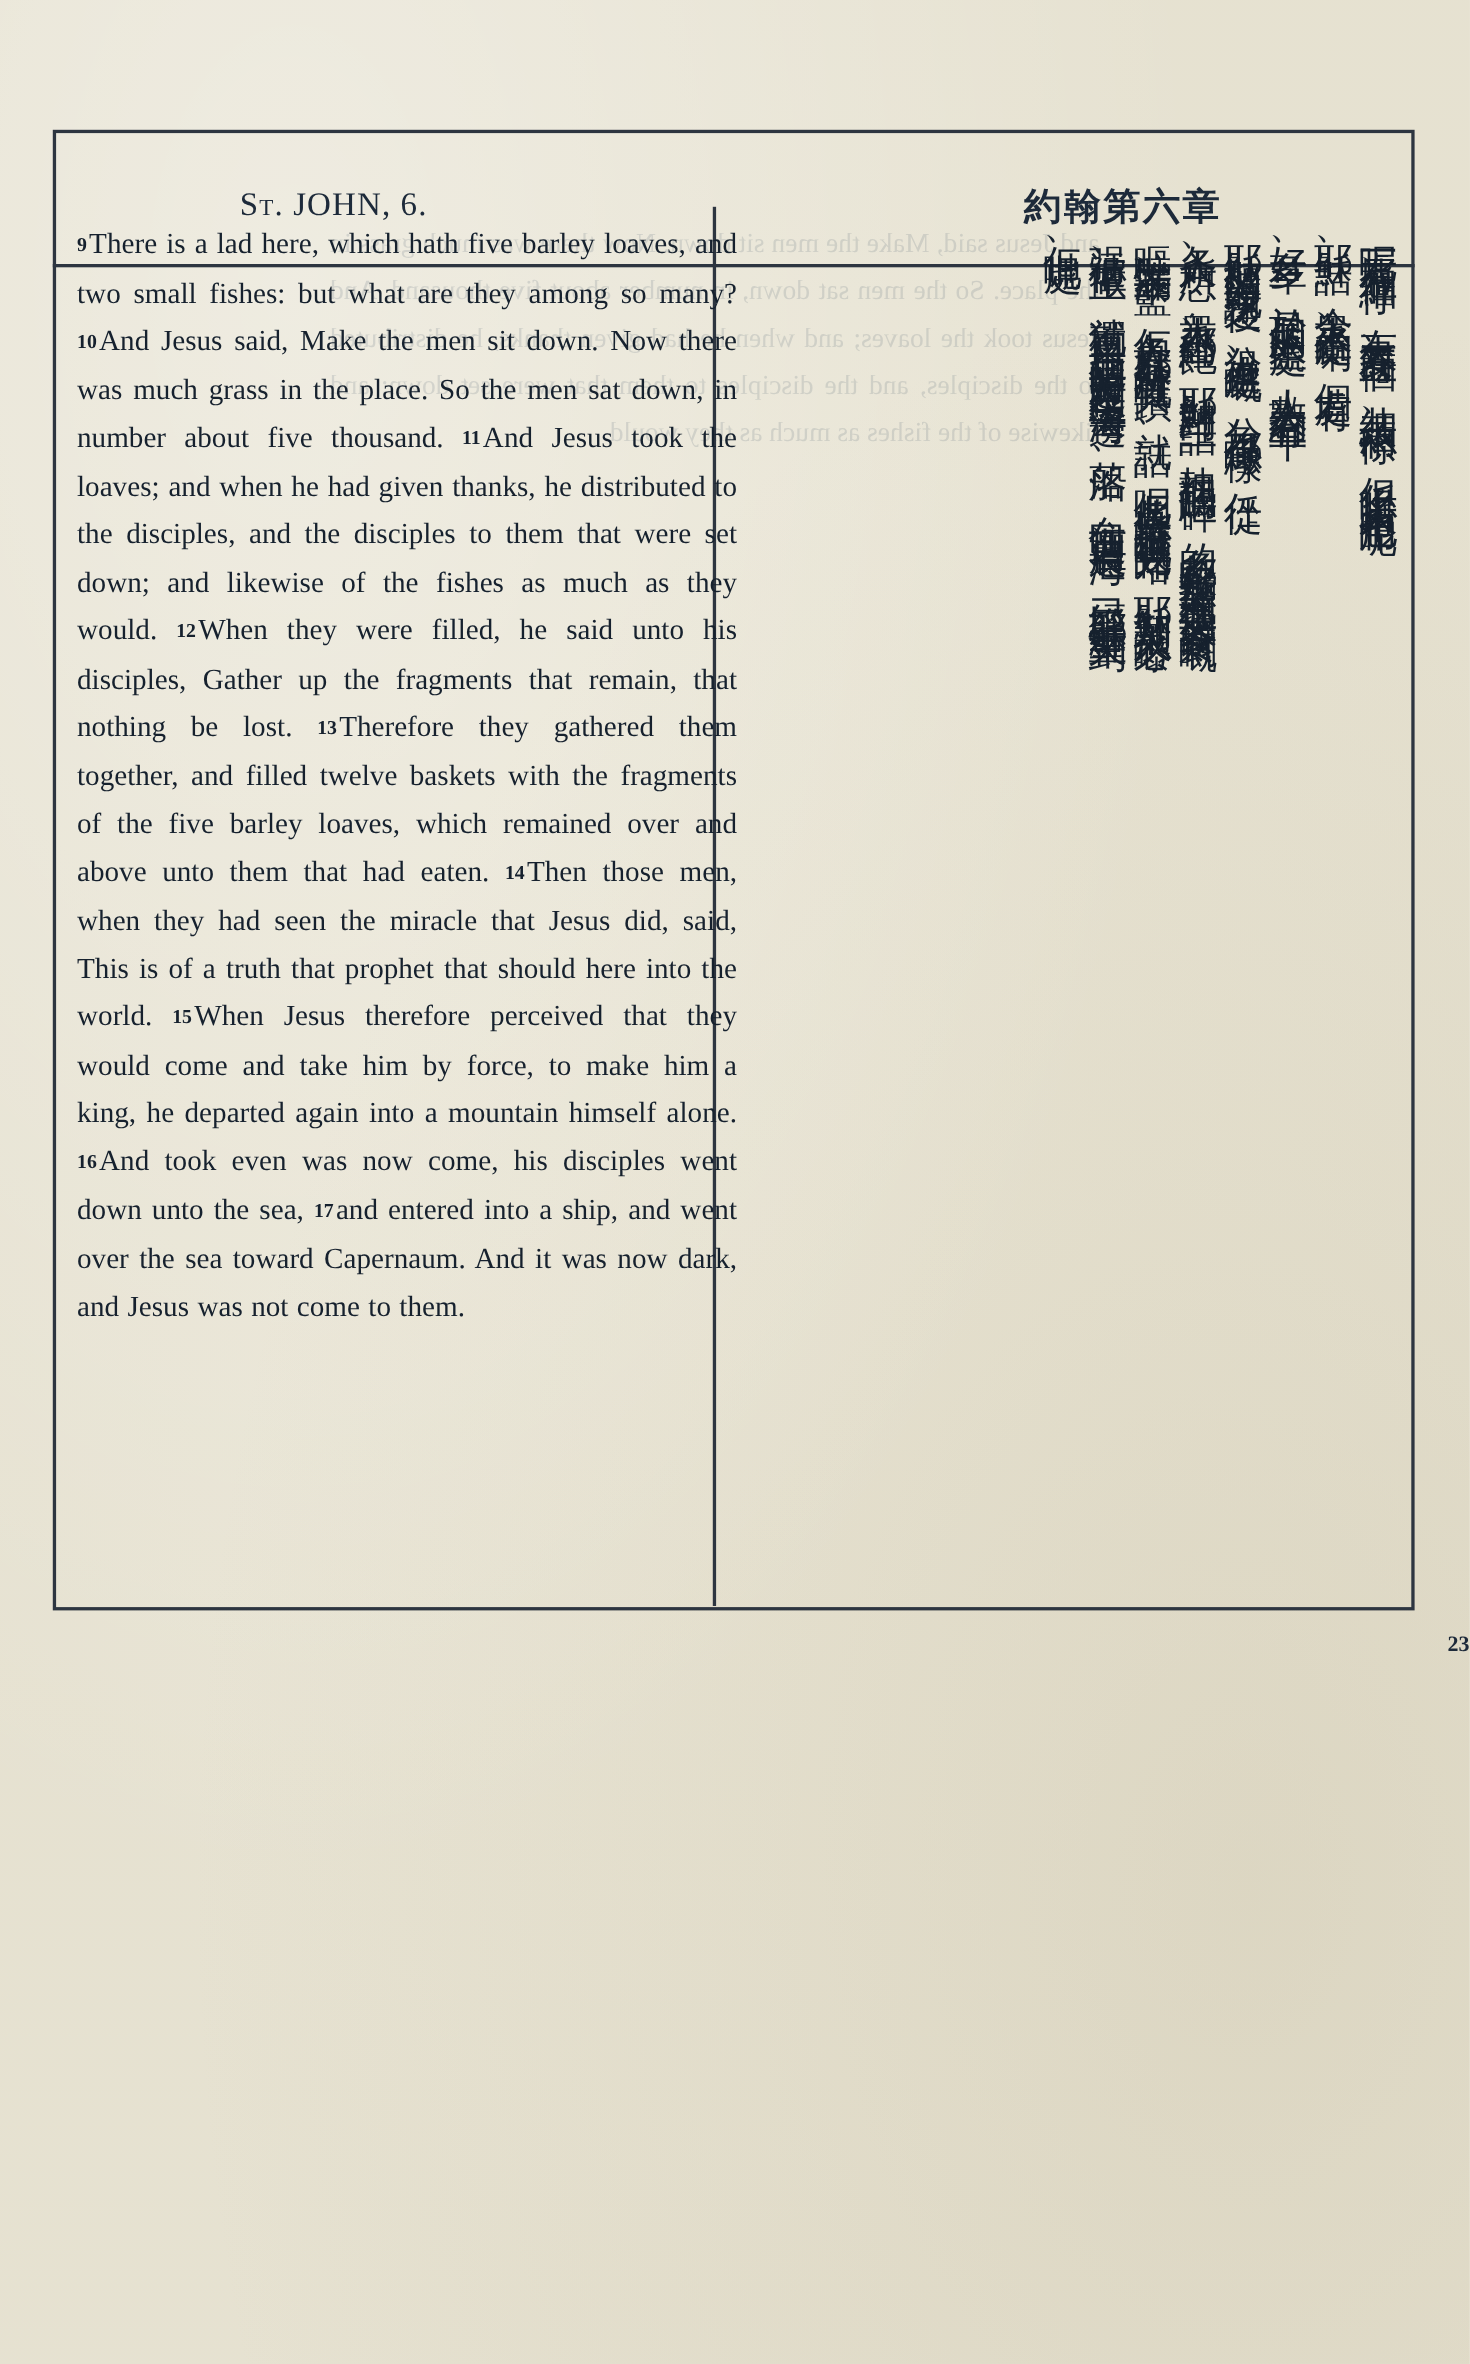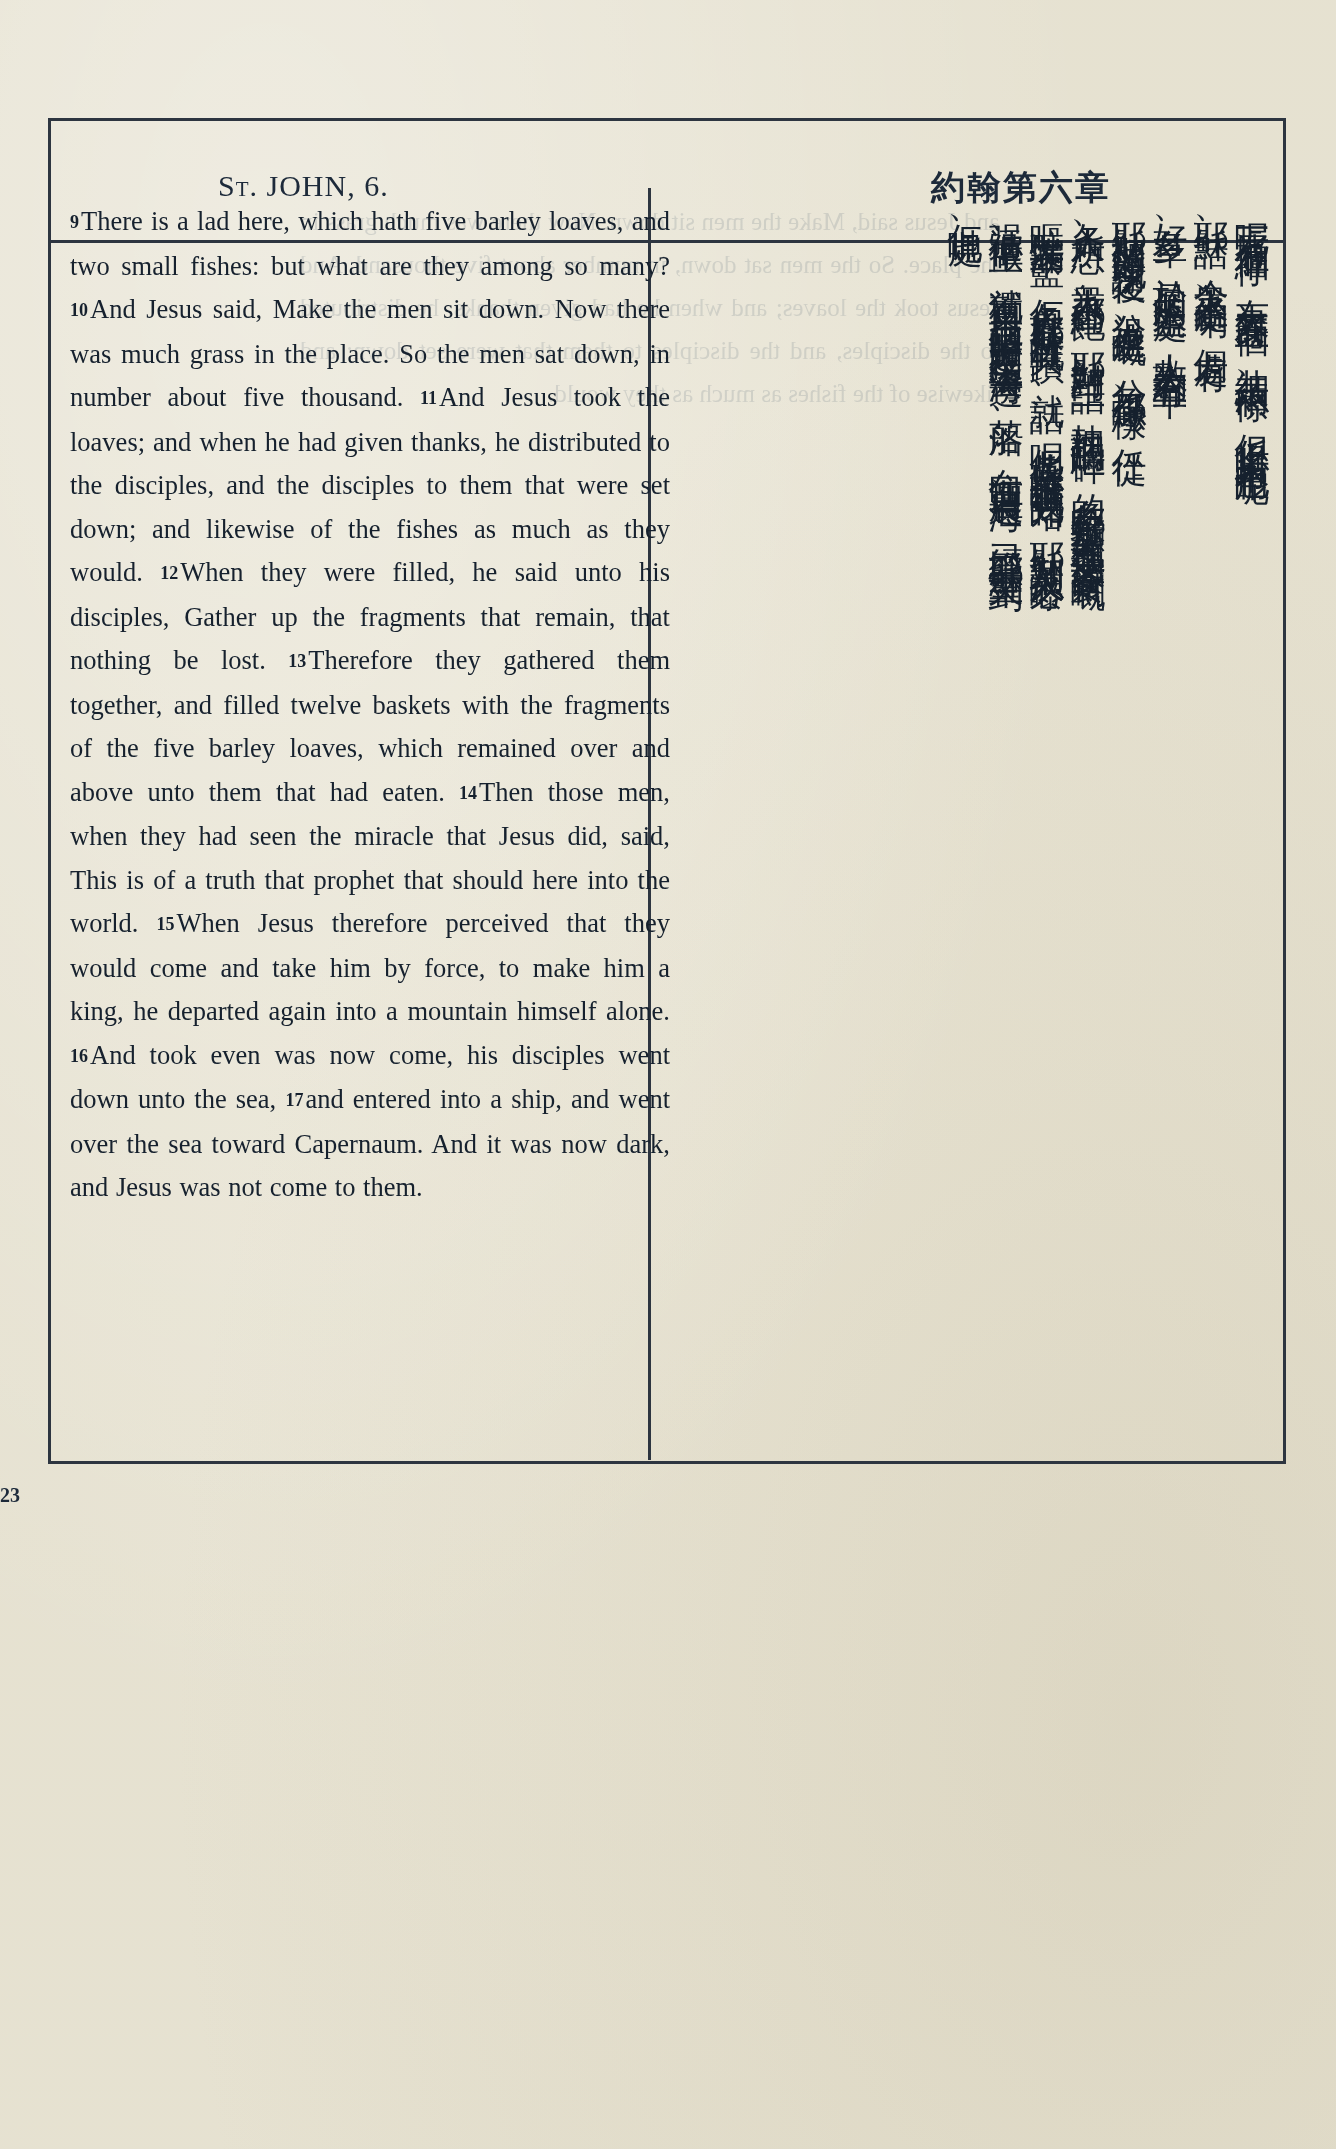--- a/index.html
+++ b/index.html
@@ -143,21 +143,21 @@
     margin-right: 3px;
     white-space: nowrap;
     overflow: visible;
     position: relative;
   }
   .page-number {
     position: absolute;
     left: 0;
     right: 0;
     top: 1484px;
-    text-align: left;
+    text-align: right;
     font-size: 20px;
     font-weight: bold;
     color: #1d2a3a;
     font-family: "Liberation Serif", serif;
   }
   
   .bleed {
     position: absolute;
     left: 300px;
     top: 200px;

